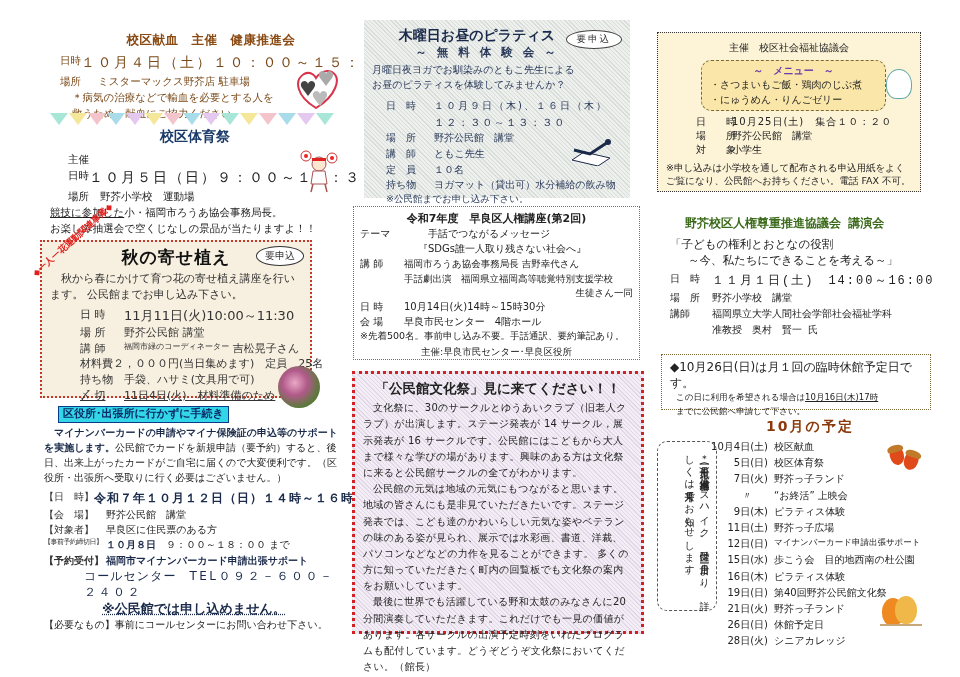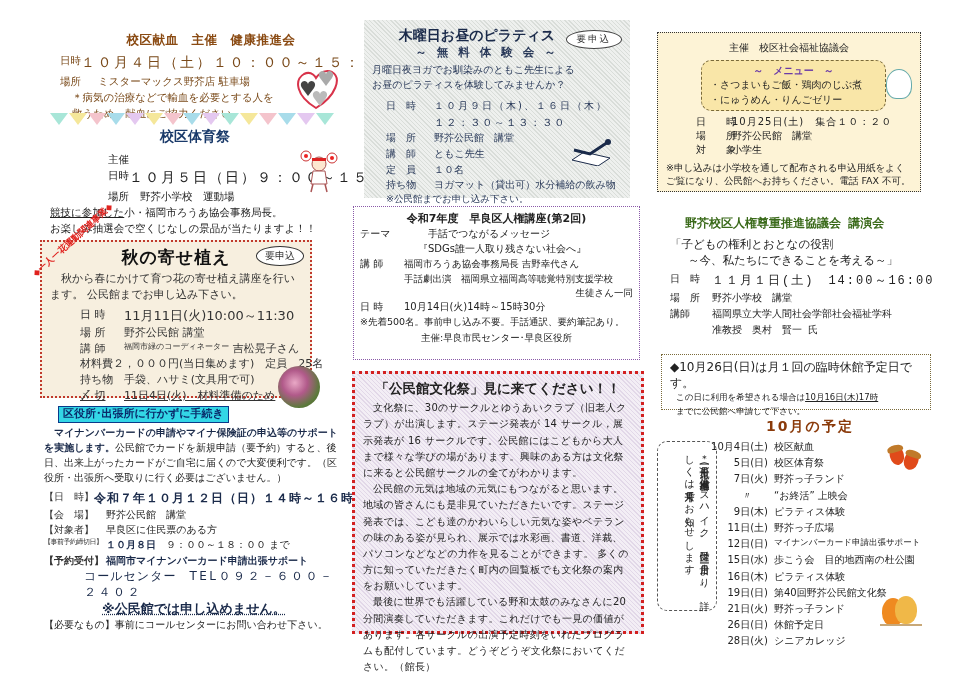--- a/index.html
+++ b/index.html
@@ -19,21 +19,21 @@
   #blood .note { padding-left: 12px; }
   #blood .lbl { width: 38px; }
 
   #bunting { left: 50px; top: 113px; width: 290px; height: 14px; }
   #bunting span { display: inline-block; width: 0; height: 0; border-left: 9px solid transparent; border-right: 9px solid transparent; border-top: 12px solid #aee; margin-right: 1px; }
 
   #sports { left: 50px; top: 127px; width: 290px; color: #222; }
   #sports .title { text-align: center; font-size: 14px; font-weight: bold; color: #1a3a6a; margin-bottom: 6px; }
   #sports .line { padding-left: 18px; margin-bottom: 2px; }
   #sports .dt { font-size: 14px; letter-spacing: 2px; }
-  #sports .lbl { width: 32px; margin-left: 40px; }
+  #sports .lbl { width: 32px; }
   #sports .notice { margin-bottom: 2px; }
 
   #autumn { left: 40px; top: 240px; width: 272px; height: 158px; background: #f7efdf; border: 2px dotted #c0392b; padding: 4px 8px; color: #333; }
   #autumn .title { text-align: center; font-size: 17px; font-weight: bold; color: #111; letter-spacing: 1px; }
   #autumn .badge { position: absolute; right: 6px; top: 4px; border: 1.5px solid #333; border-radius: 50%; padding: 2px 8px; font-size: 10px; background: #fff; }
   #autumn .intro { font-size: 11px; text-indent: 1em; line-height: 1.45; margin-top: 2px; }
   #autumn .details { padding-left: 30px; margin-top: 4px; font-size: 11px; line-height: 1.42; }
   #autumn .details .lbl { width: 44px; }
   #autumn .details .big { font-size: 13px; }
   #autumn .details .small { font-size: 8px; }
@@ -281,20 +281,24 @@
   <div class="row">
       <span class="lbl">講 師</span>
       <span style="font-size:9.5px">福岡市ろうあ協会事務局長 吉野幸代さん</span>
     </div>
   <div class="ind" style="font-size:9.5px">手話劇出演　福岡県立福岡高等聴覚特別支援学校</div>
   <div class="center" style="font-size:9.5px;padding-left:50px">生徒さん一同</div>
   <div class="row">
       <span class="lbl">日 時</span>
       <span>10月14日(火)14時～15時30分</span>
     </div>
+  <div class="row">
+      <span class="lbl">会 場</span>
+      <span>早良市民センター　4階ホール</span>
+    </div>
   <div style="font-size:9.5px">※先着500名。事前申し込み不要。手話通訳、要約筆記あり。</div>
   <div class="sponsor">主催:早良市民センター･早良区役所</div>
 </section>
 
 <section id="festival" class="abs">
   <div class="title">「公民館文化祭」見に来てください！！</div>
   <p>文化祭に、30のサークルとゆうあいクラブ（旧老人クラブ）が出演します。ステージ発表が 14 サークル，展示発表が 16 サークルです。公民館にはこどもから大人まで様々な学びの場があります。興味のある方は文化祭に来ると公民館サークルの全てがわかります。</p>
   <p>公民館の元気は地域の元気にもつながると思います。地域の皆さんにも是非見ていただきたいです。ステージ発表では、こども達のかわいらしい元気な姿やベテランの味のある姿が見られ、展示では水彩画、書道、洋裁、パソコンなどなどの力作を見ることができます。 多くの方に知っていただきたく町内の回覧板でも文化祭の案内をお願いしています。</p>
   <p>最後に世界でも活躍している野和太鼓のみなさんに20分間演奏していただきます。これだけでも一見の価値があります。各サークルの出演予定時刻をいれたプログラムも配付しています。どうぞどうぞ文化祭においてください。（館長）</p>
 </section>

